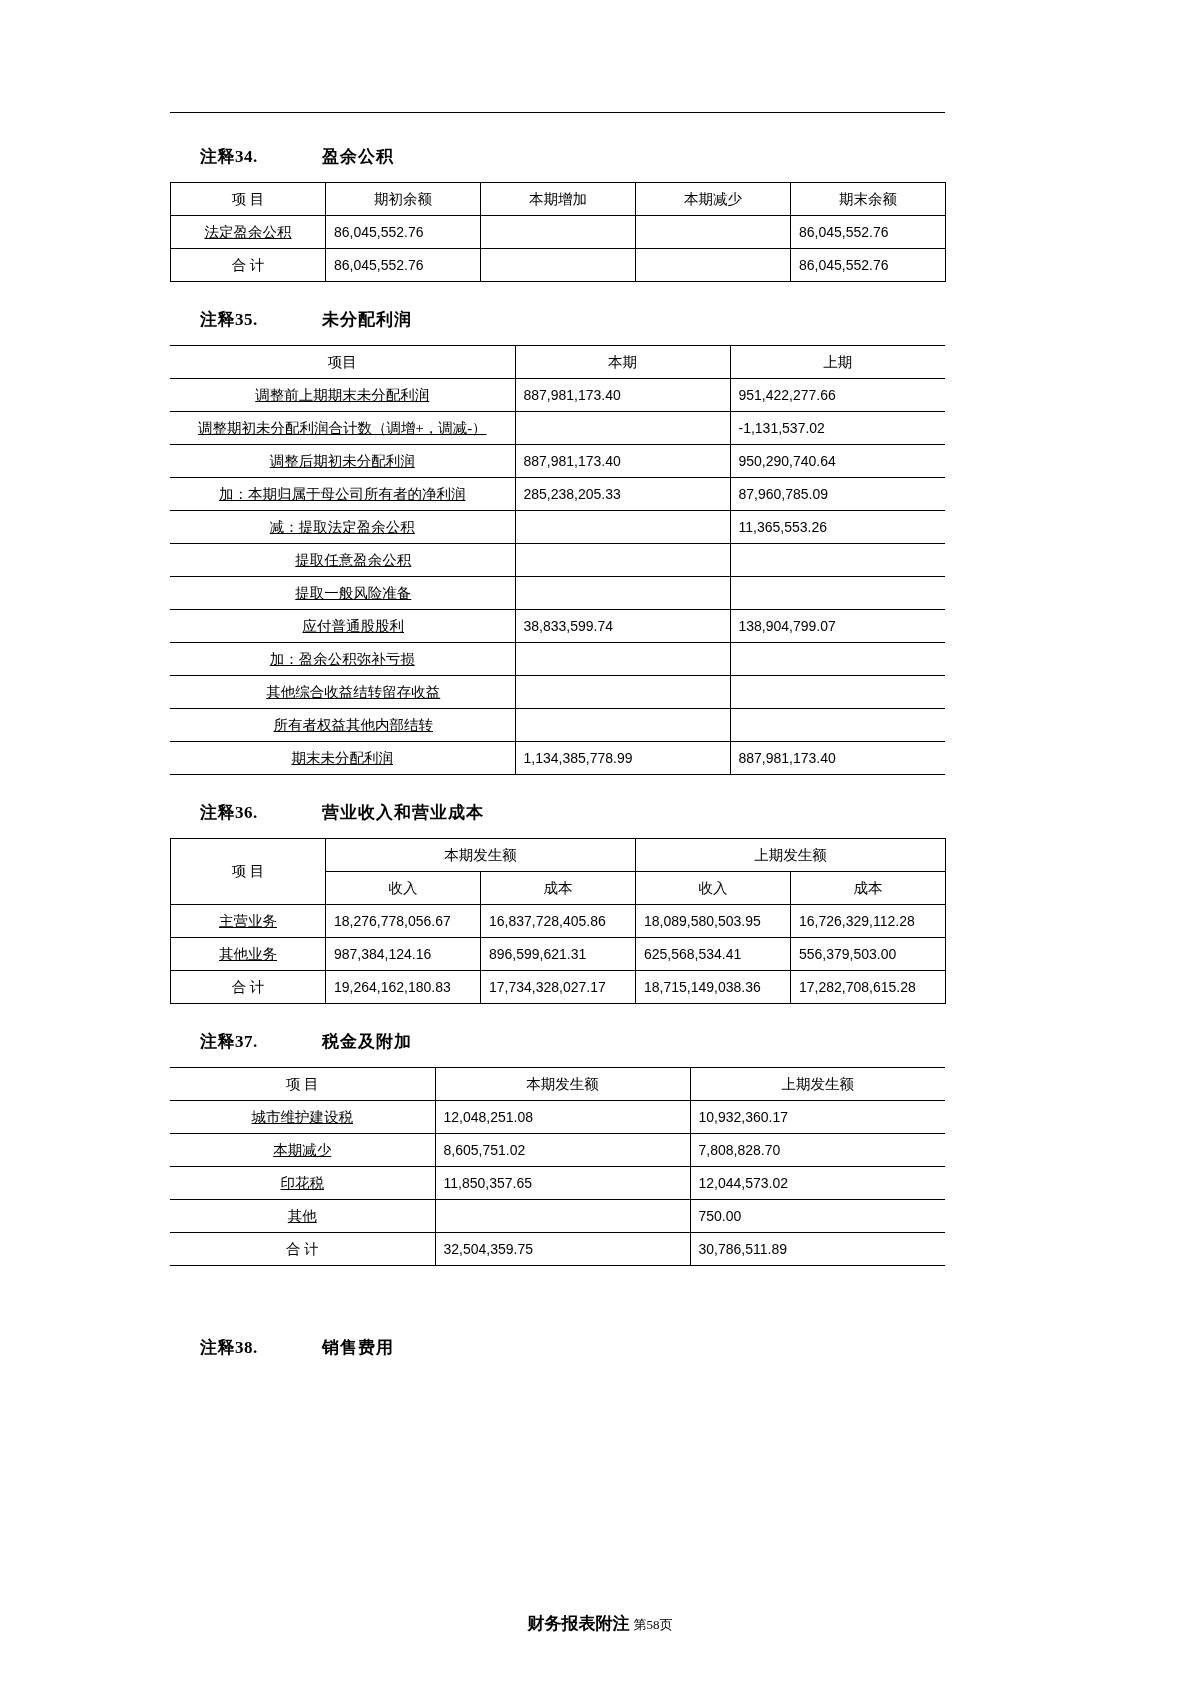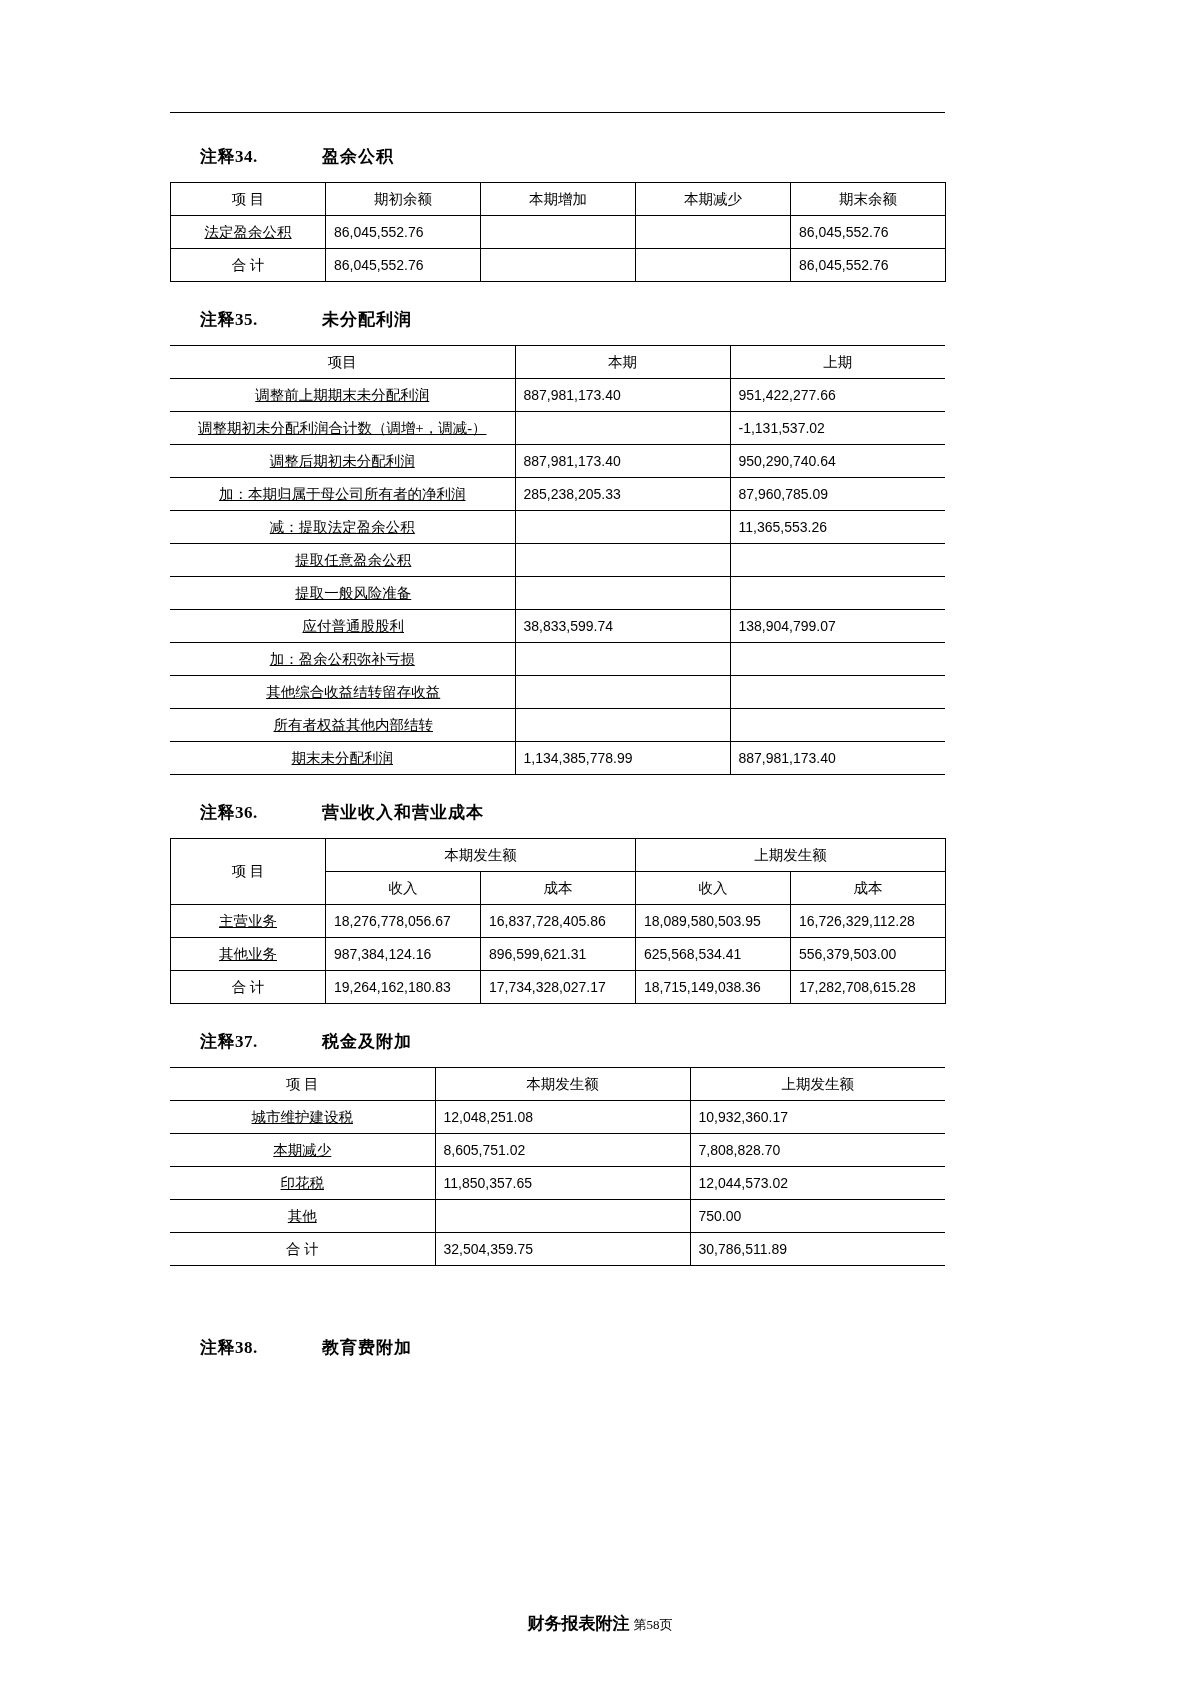--- a/index.html
+++ b/index.html
@@ -335,21 +335,21 @@
             <td class="num-cell">32,504,359.75</td>
             <td class="num-cell">30,786,511.89</td>
           </tr>
         </tbody>
       </table>
     </div>
 
     <div class="block tail-head">
       <div class="note-head">
         <span class="num">注释38.</span>
-        <span class="title">教育费附加</span>
+        <span class="title">销售费用</span>
       </div>
     </div>
 
   </div>
 
   <div class="footer">
     <span>财务报表附注</span><span class="pg">第58页</span>
   </div>
 </div>
 

